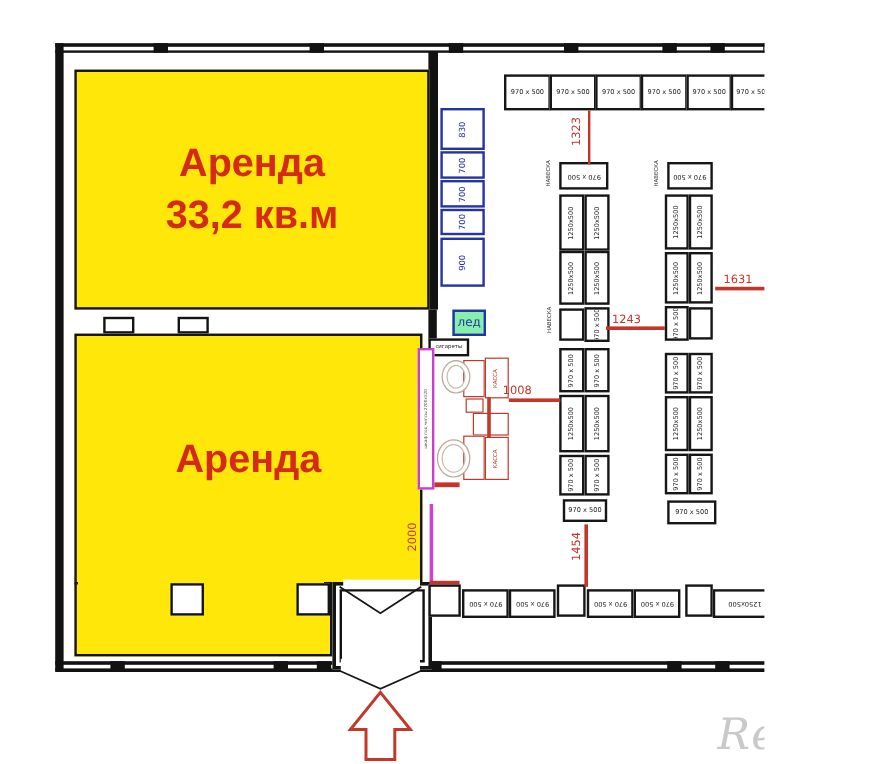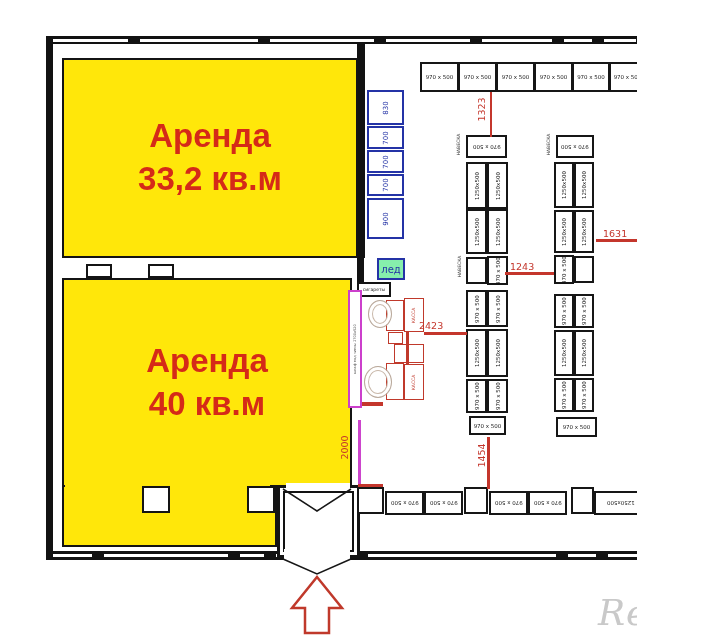--- a/index.html
+++ b/index.html
@@ -79,21 +79,20 @@
       <div class="wall" style="left: 596px; top: 551px; width: 12px; height: 8px;"></div>
       <div class="wall" style="left: 652px; top: 551px; width: 12px; height: 8px;"></div>
     </div>
 
   <div class="area" style="left:62px;top:58px;width:292px;height:196px;">
     <span class="t">Аренда</span>
     <span class="t">33,2 кв.м</span>
   </div>
   <div class="area" style="left:62px;top:278px;width:286px;height:205px;">
     <span class="t">Аренда</span>
-    <span class="t">40 кв.м</span>
   </div>
   <div class="area" style="left:62px;top:485px;width:211px;height:58px;"></div>
   <div style="position:absolute;left:65px;top:483px;width:205px;height:6px;background:#ffe70a;"></div>
   <div class="whitebox" style="left:142px;top:486px;width:28px;height:27px;"></div>
   <div class="whitebox" style="left:247px;top:486px;width:28px;height:27px;"></div>
 
   <div class="whitebox" style="left:86px;top:264px;width:26px;height:14px;border-width:2px;"></div>
   <div class="whitebox" style="left:148px;top:264px;width:26px;height:14px;border-width:2px;"></div>
 
   <div class="whitebox" style="left:277px;top:485px;width:83px;height:73px;border-width:3px;box-shadow:inset 0 0 0 3px #fff, inset 0 0 0 5px #121212;"></div>
@@ -300,21 +299,21 @@
     </div>
 
   <div class="dimline" style="left:490px;top:92px;width:2px;height:45px;"></div>
   <div class="dimline" style="left:505px;top:272px;width:49px;height:2.5px;"></div>
   <div class="dimline" style="left:596px;top:239px;width:62px;height:2.5px;"></div>
   <div class="dimline" style="left:424px;top:332px;width:43px;height:2.5px;"></div>
   <div class="dimline" style="left:487px;top:437px;width:2.5px;height:52px;"></div>
   <div class="dimlabel dimv" style="left:466px;top:104px;">1323</div>
   <div class="dimlabel" style="left:510px;top:261px;">1243</div>
   <div class="dimlabel" style="left:603px;top:228px;">1631</div>
-  <div class="dimlabel" style="left:419px;top:320px;">2423</div>
+  <div class="dimlabel" style="left:419px;top:320px;">1008</div>
   <div class="dimlabel dimv" style="left:466px;top:450px;">1454</div>
   <div class="dimlabel dimv" style="left:329px;top:442px;">2000</div>
 
   <div class="dshape" style="left:688px;top:344px;">D</div>
   <div class="ellipse" style="left:697px;top:381px;width:24px;height:20px;"></div>
   <div class="redbox" style="left:694px;top:411px;width:30px;height:29px;border-width:2.5px;"></div>
   <div class="redbox" style="left:694px;top:467px;width:30px;height:30px;border-width:2.5px;"></div>
 
   <svg class="overlay" width="725" height="637">
     <line x1="647" y1="64" x2="684" y2="98" stroke="#161616" stroke-width="1.5"></line>

